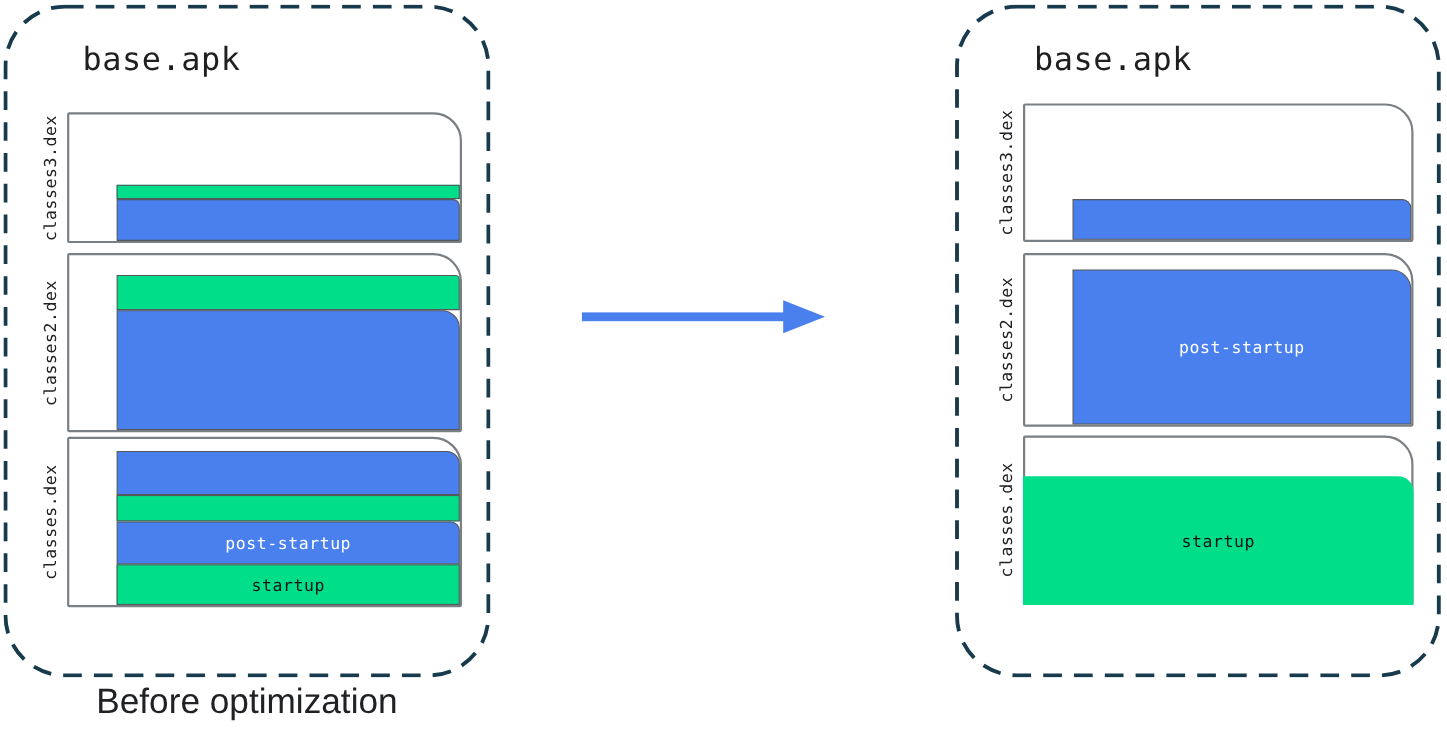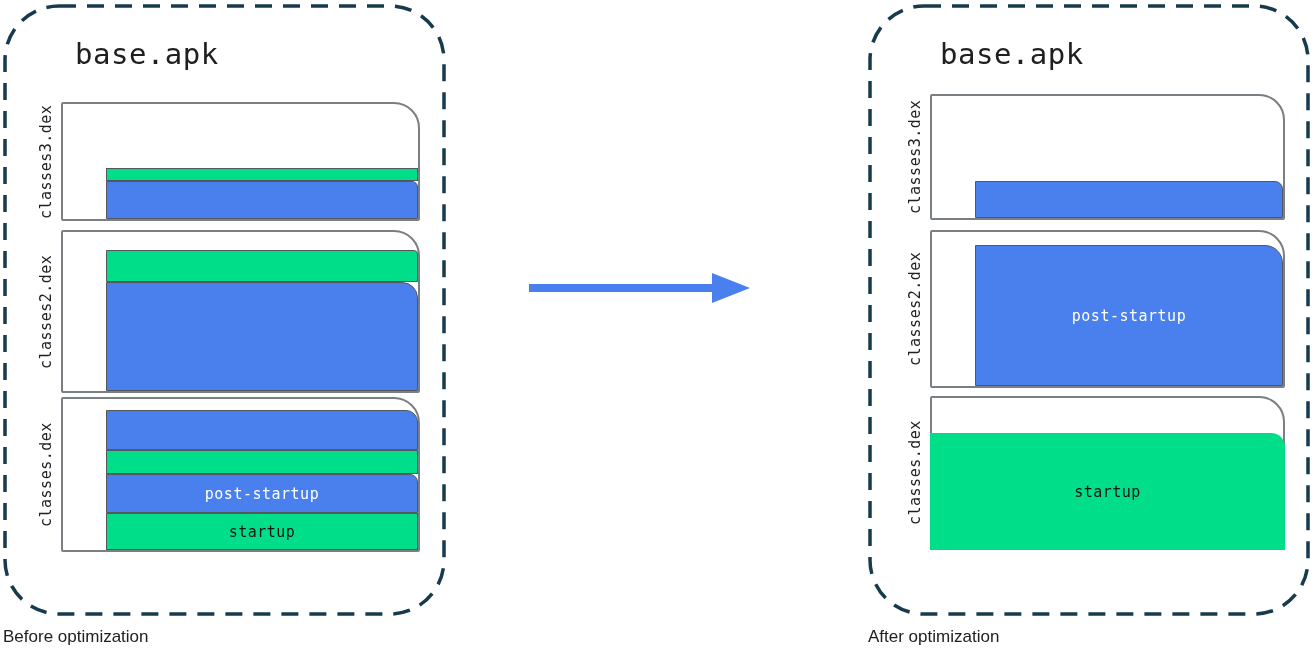--- a/index.html
+++ b/index.html
@@ -25,23 +25,23 @@
     font-size:15px;letter-spacing:.5px;white-space:nowrap;
   }
   .seg{
     box-sizing:border-box;width:auto;
     display:flex;align-items:center;justify-content:center;
     font-size:15px;letter-spacing:.5px;
   }
   .seg.colored{border:1.5px solid #54585c;margin-left:43px;}
   .seg.borderless{border:none;margin:0 -2px -2px -2px;}
   .caption{
-    position:absolute;
+    position:absolute;text-align:center;
     font-family:"Liberation Sans","DejaVu Sans",sans-serif;
-    font-size:17px;line-height:30px;
+    font-size:32px;line-height:30px;
   }
   .arrow-shaft{position:absolute;}
   .arrow-head{position:absolute;width:0;height:0;}
 </style>
 </head>
 <body>
 
 <div class="stage">
 
   <div class="panel" style="left: 3px; top: 4px; width: 443px; height: 612px;">
@@ -92,15 +92,14 @@
         <div class="seg colored" style="height: 141px; background: rgb(74, 128, 238); border-top-right-radius: 18px; color: rgb(255, 255, 255);">post-startup</div>
       </div>
       <div class="dexfile" style="left: 62px; top: 392px; width: 351px; border-color: rgb(122, 127, 132);">
         <div class="vlabel" style="color: rgb(32, 33, 36);">classes.dex</div>
         <div class="seg" style="height: 35px;"></div>
         <div class="seg colored borderless" style="height: 117px; background: rgb(0, 222, 138); border-top-right-radius: 14px; color: rgb(20, 20, 20);">startup</div>
       </div>
     </div>
 
   <div class="caption" style="left: 3px; width: 443px; top: 622px; color: rgb(32, 33, 36);">Before optimization</div>
-  <div class="caption" style="left: 868px; width: 442px; top: 622px; color: rgb(32, 33, 36);">After optimization</div>
 
 </div>
 
 </body></html>

